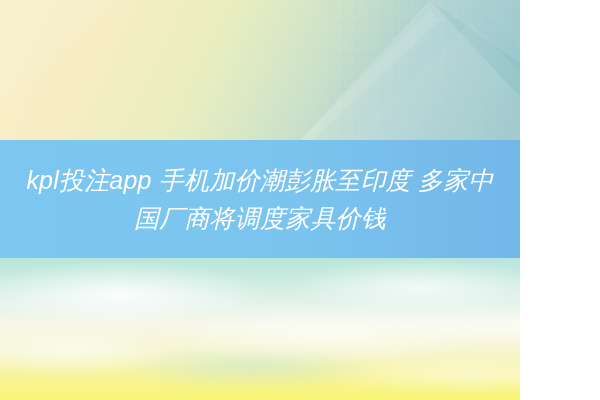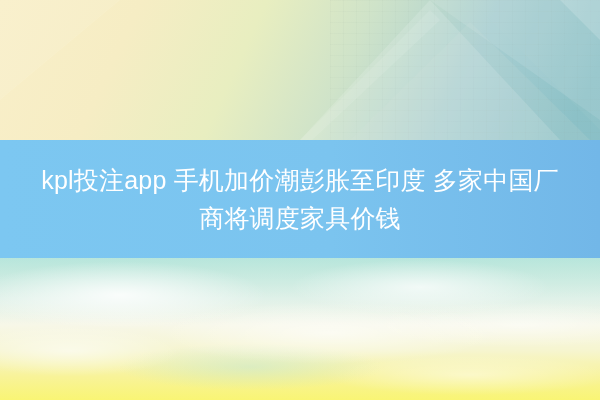--- a/index.html
+++ b/index.html
@@ -7,23 +7,24 @@
     margin: 0;
     padding: 0;
     background: #ffffff;
   }
   body {
     font-family: "Liberation Sans", "DejaVu Sans", sans-serif;
   }
 
   #banner {
     position: relative;
-    width: 600px;
+    width: 520px;
     height: 400px;
     overflow: hidden;
+    font-style: italic;
   }
 
   
   .bg-layer {
     position: absolute;
     inset: 0;
     pointer-events: none;
   }
 
   

